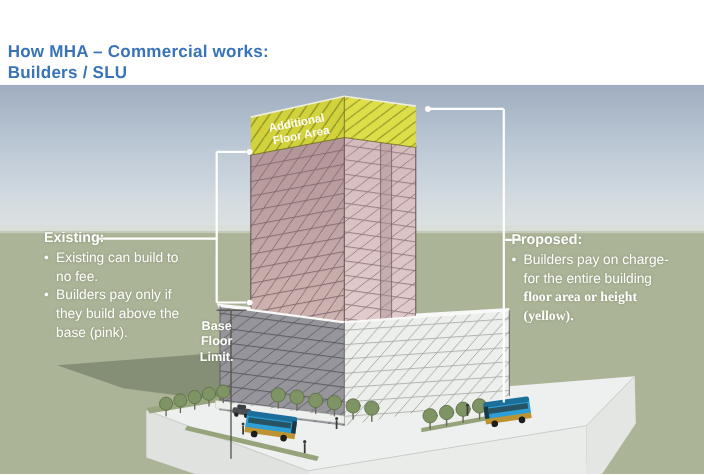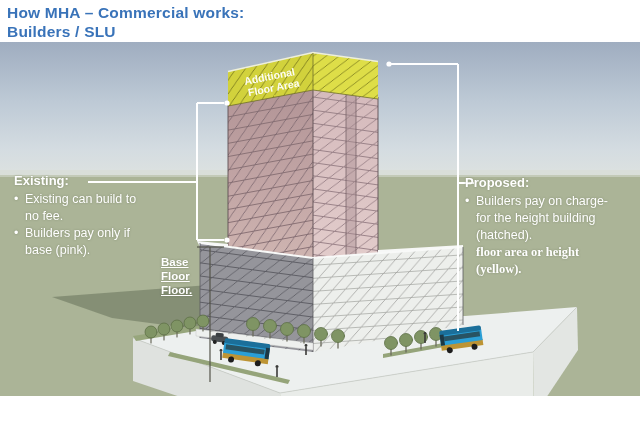--- a/index.html
+++ b/index.html
@@ -1,30 +1,30 @@
 <!DOCTYPE html>
 <html><head>
 <meta charset="utf-8">
 <style>
   html,body{margin:0;padding:0;background:#fff;}
   .stage{position:relative;width:640px;height:396px;overflow:hidden;background:#fff;
-         font-family:"Liberation Sans",sans-serif;}
+         font-family:"Liberation Sans",sans-serif;margin-top:35px;}
   .title-block{position:absolute;left:7px;top:3px;}
   .title-line{font-size:15.5px;font-weight:bold;color:#3973b9;line-height:19px;letter-spacing:.2px;}
   .scene{position:absolute;left:0;top:42px;width:640px;height:390px;}
   .scene svg{display:block;}
   .overlay{position:absolute;color:#fff;}
   .callout-text{font-size:12.5px;line-height:17px;}
   .callout-text .heading{font-weight:bold;font-size:13px;margin-bottom:2px;}
   .bullet-line{white-space:nowrap;}
   .bullet-line .mark{display:inline-block;width:11px;}
   .bullet-line.cont{padding-left:11px;}
   .bullet-line.bold{font-weight:bold;font-family:Liberation Serif, serif;}
-  .bhl{font-size:11.5px;font-weight:bold;line-height:14px;text-align:left;
-       text-shadow:0 0 2px rgba(90,100,70,.6);text-decoration:underline;}
+  .bhl{font-size:11.5px;font-weight:bold;line-height:14px;text-align:center;
+       text-shadow:0 0 2px rgba(90,100,70,.6);}
   .callout-text{text-shadow:0 0 2px rgba(90,100,70,.5);}
 </style>
 </head>
 <body>
 
 <div class="stage">
 
   <div class="title-block">
     <div class="title-line">How MHA – Commercial works:</div>
     <div class="title-line">Builders / SLU</div>
@@ -202,36 +202,36 @@
         <circle cx="227" cy="103" r="2.6" fill="#ffffff" stroke="none"></circle>
         <circle cx="227" cy="240" r="2.6" fill="#ffffff" stroke="none"></circle>
       </g>
       <g stroke="#ffffff" stroke-width="2" fill="none">
         <path d="M474,183 H458 M458,64 V331 M458,64 H391"></path>
         <circle cx="389" cy="64" r="2.6" fill="#ffffff" stroke="none"></circle>
       </g>
     </svg>
   </div>
 
-  <div class="overlay callout-text" style="left:14px;top:172px;width:150px">
+  <div class="overlay callout-text" style="left:40px;top:172px;width:150px">
     <div class="heading">Existing:</div>
     <div class="bullet-line first"><span class="mark">•</span><span>Existing can build to</span></div>
     <div class="bullet-line cont">no fee.</div>
     <div class="bullet-line first"><span class="mark">•</span><span>Builders pay only if</span></div>
+    <div class="bullet-line cont">they build above the</div>
     <div class="bullet-line cont">base (pink).</div>
   </div>
 
   <div class="overlay callout-text" style="left:465px;top:174px;width:160px">
     <div class="heading">Proposed:</div>
     <div class="bullet-line first"><span class="mark">•</span><span>Builders pay on charge-</span></div>
-    <div class="bullet-line cont">for the height building</div>
-    <div class="bullet-line cont">(hatched).</div>
+    <div class="bullet-line cont">for the entire building</div>
     <div class="bullet-line cont bold">floor area or height</div>
     <div class="bullet-line cont bold">(yellow).</div>
   </div>
 
   <div class="overlay bhl" style="left:161px;top:255px;width:72px">
     <div>Base</div>
     <div>Floor</div>
-    <div>Floor.</div>
+    <div>Limit.</div>
   </div>
 
 </div>
 
 </body></html>

